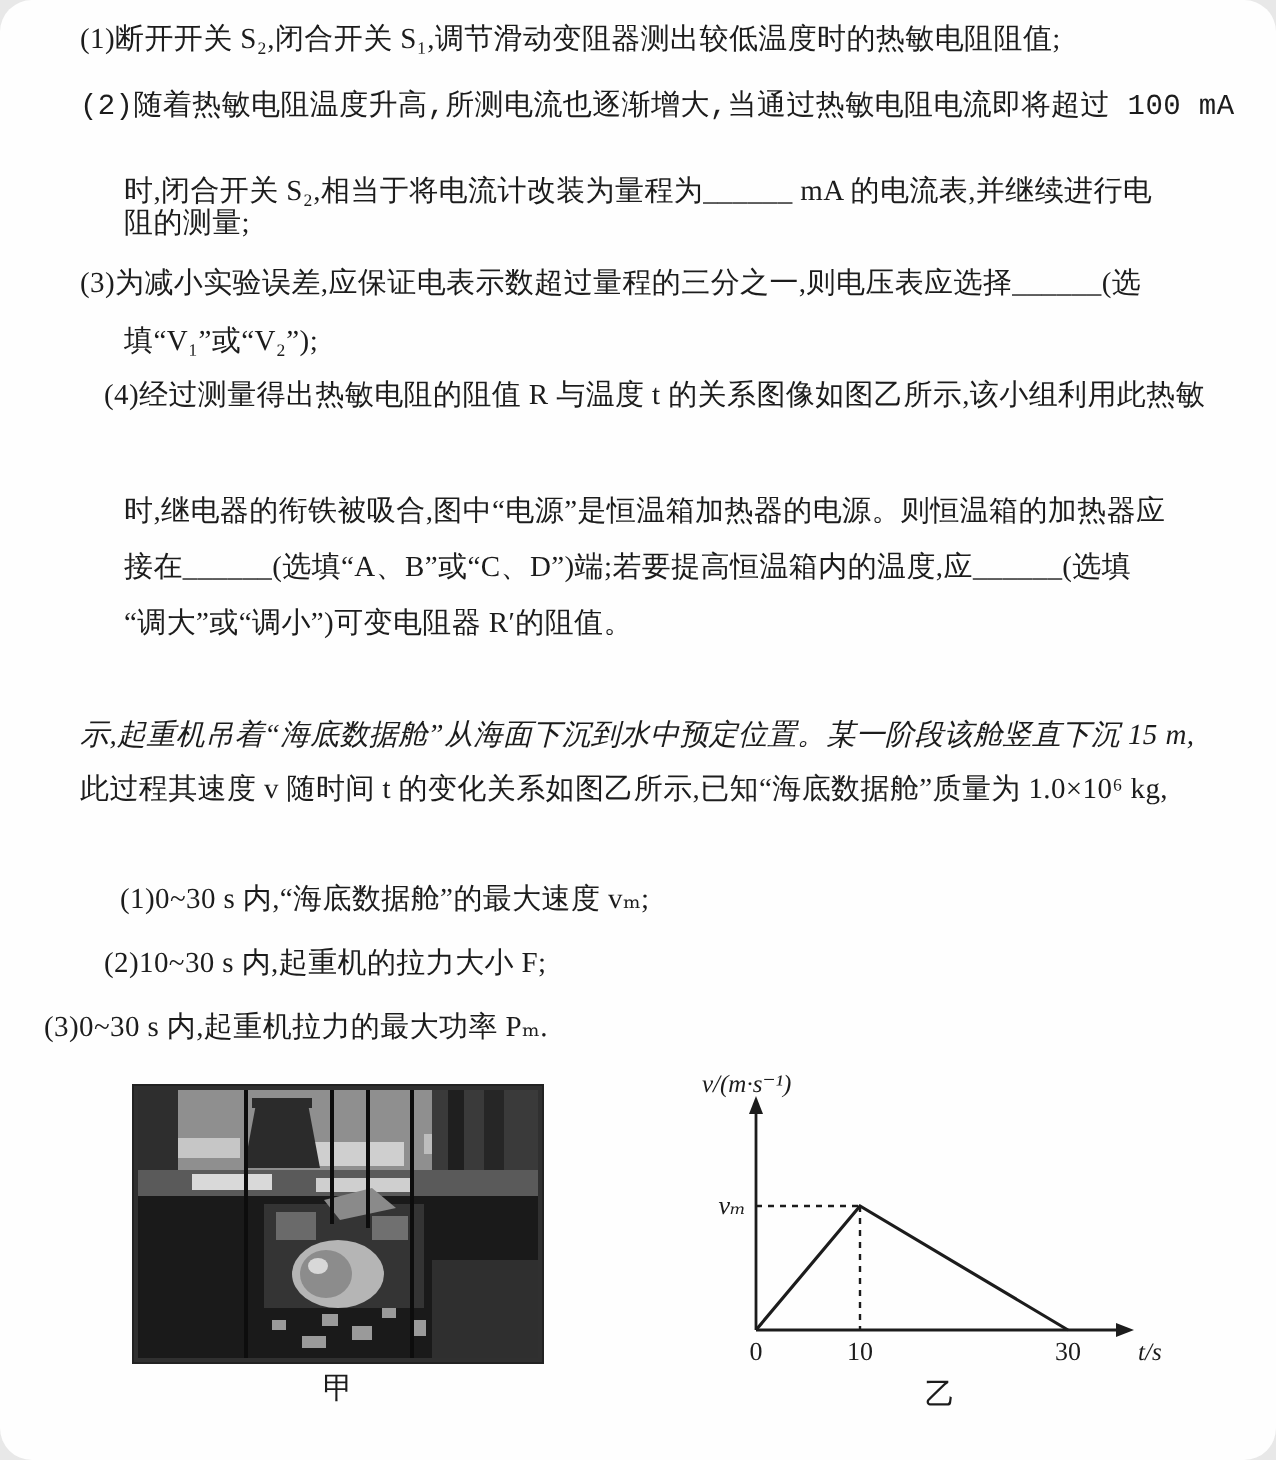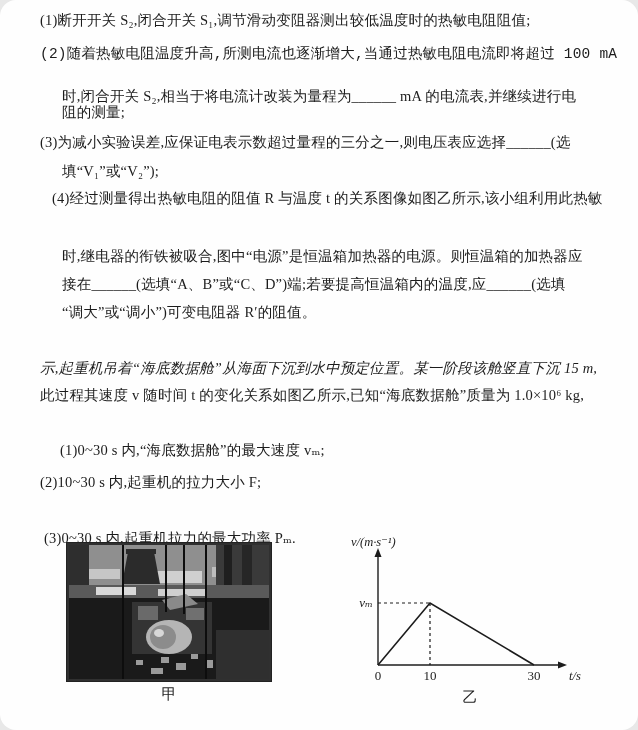--- a/index.html
+++ b/index.html
@@ -51,22 +51,22 @@
   <div class="ln" style="top:102px;left:62px;">阻的测量;</div>
   <div class="ln" style="top:132px;left:40px;">(3)为减小实验误差,应保证电表示数超过量程的三分之一,则电压表应选择______(选</div>
   <div class="ln" style="top:161px;left:62px;">填“V₁”或“V₂”);</div>
   <div class="ln" style="top:188px;left:40px;margin-left:12px;">(4)经过测量得出热敏电阻的阻值 R 与温度 t 的关系图像如图乙所示,该小组利用此热敏</div>
   <div class="ln" style="top:246px;left:62px;">时,继电器的衔铁被吸合,图中“电源”是恒温箱加热器的电源。则恒温箱的加热器应</div>
   <div class="ln" style="top:274px;left:62px;">接在______(选填“A、B”或“C、D”)端;若要提高恒温箱内的温度,应______(选填</div>
   <div class="ln" style="top:302px;left:62px;">“调大”或“调小”)可变电阻器 R′的阻值。</div>
   <div class="ln" style="top:358px;left:40px;font-style:italic;">示,起重机吊着“海底数据舱”从海面下沉到水中预定位置。某一阶段该舱竖直下沉 15 m,</div>
   <div class="ln" style="top:385px;left:40px;">此过程其速度 v 随时间 t 的变化关系如图乙所示,已知“海底数据舱”质量为 1.0×10⁶ kg,</div>
   <div class="ln" style="top:440px;left:40px;margin-left:20px;">(1)0~30 s 内,“海底数据舱”的最大速度 vₘ;</div>
-  <div class="ln" style="top:472px;left:40px;">(2)10~30 s 内,起重机的拉力大小 F;</div>
-  <div class="ln" style="top:504px;left:44px;margin-top:24px;">(3)0~30 s 内,起重机拉力的最大功率 Pₘ.</div>
+  <div class="ln" style="top:472px;left:52px;">(2)10~30 s 内,起重机的拉力大小 F;</div>
+  <div class="ln" style="top:504px;left:22px;">(3)0~30 s 内,起重机拉力的最大功率 Pₘ.</div>
 
   <div class="figure-photo">
     <svg width="206" height="140" viewBox="0 0 206 140">
       <rect x="0" y="0" width="206" height="140" fill="#303030" stroke="#222" stroke-width="2"></rect>
       <g>
         <rect x="3" y="3" width="200" height="40" fill="#8f8f8f"></rect>
         <rect x="20" y="27" width="34" height="10" fill="#c6c6c6"></rect>
         <rect x="62" y="29" width="74" height="12" fill="#cfcfcf"></rect>
         <rect x="146" y="25" width="28" height="10" fill="#bdbdbd"></rect>
       </g>

